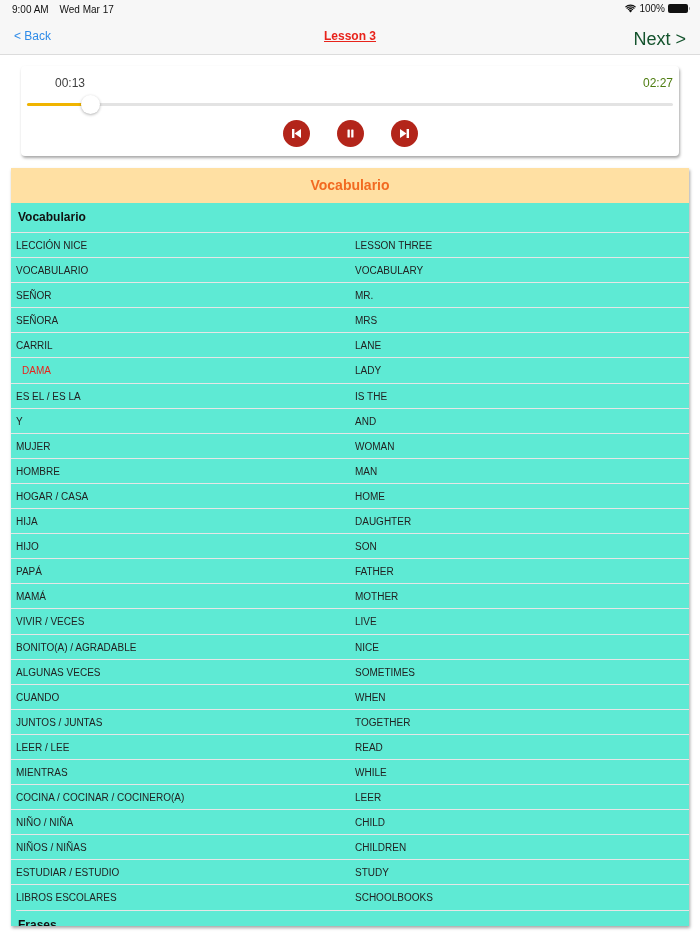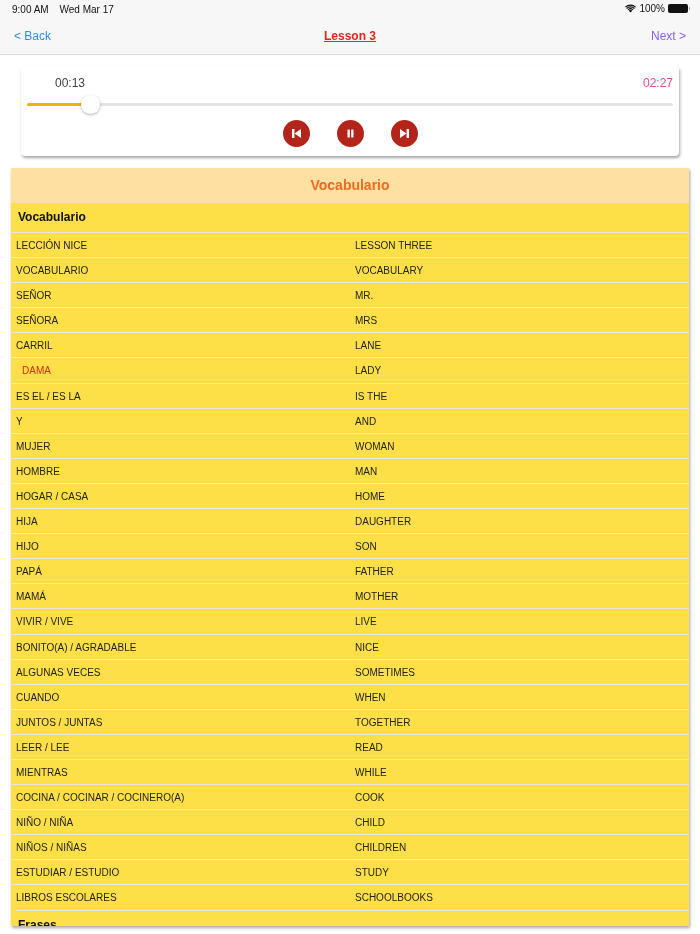--- a/index.html
+++ b/index.html
@@ -6,32 +6,32 @@
   html, body { width: 700px; height: 934px; overflow: hidden; background: #ffffff; font-family: "Liberation Sans", sans-serif; }
   .statusbar { position: absolute; left: 0; top: 0; width: 700px; height: 18px; background: #f7f7f7; font-size: 10px; color: #111; }
   .statusbar .left { position: absolute; left: 12px; top: 4px; }
   .statusbar .left span + span { margin-left: 8px; }
   .statusbar .right { position: absolute; right: 12px; top: 3px; display: flex; align-items: center; gap: 3px; }
   .battery { width: 20px; height: 9px; border-radius: 2px; background: #111; position: relative; }
   .battery::after { content: ""; position: absolute; right: -2px; top: 3px; width: 1.5px; height: 3px; background: #999; border-radius: 0 1px 1px 0; }
   .navbar { position: absolute; left: 0; top: 18px; width: 700px; height: 37px; background: #f7f7f7; border-bottom: 1px solid #dcdcdc; }
   .nav-back { position: absolute; left: 14px; top: 11px; font-size: 12px; color: #2e8be8; cursor: pointer; text-align: center; }
   .nav-title { position: absolute; left: 0; right: 0; top: 11px; text-align: center; font-size: 12px; font-weight: bold; color: #e8231b; text-decoration: underline; }
-  .nav-next { position: absolute; right: 14px; top: 11px; font-size: 12px; color: #8b5cf6; cursor: pointer; }
+  .nav-next { position: absolute; right: 14px; top: 11px; font-size: 18px; color: #14532d; cursor: pointer; }
 
   .player { position: absolute; left: 21px; top: 66px; width: 658px; height: 90px; background: #fff; border-radius: 4px; box-shadow: 1px 2px 3px rgba(0,0,0,0.35); }
   .time-cur { position: absolute; left: 6px; top: 10px; font-size: 12px; color: #404040; margin-left: 28px; }
-  .time-total { position: absolute; right: 6px; top: 10px; font-size: 12px; color: #ec4899; }
+  .time-total { position: absolute; right: 6px; top: 10px; font-size: 12px; color: #4d7c0f; }
   .track { position: absolute; left: 6px; right: 6px; top: 37px; height: 3px; background: #e3e3e3; border-radius: 2px; }
   .track-fill { position: absolute; left: 0; top: 0; height: 3px; background: #f0b400; border-radius: 2px; }
   .thumb { position: absolute; top: -8px; width: 19px; height: 19px; background: #fff; border-radius: 50%; box-shadow: 0 1px 3px rgba(0,0,0,0.3); margin-left: -9px; cursor: pointer; }
   .controls { position: absolute; left: 0; right: 0; top: 54px; display: flex; justify-content: center; gap: 27px; }
   .ctrl { width: 27px; height: 27px; border-radius: 50%; background: #b3251a; display: flex; align-items: center; justify-content: center; cursor: pointer; }
 
-  .vocab { position: absolute; left: 11px; top: 168px; width: 678px; height: 758px; background: #fde047; box-shadow: 1px 2px 3px rgba(0,0,0,0.35); overflow: hidden; }
+  .vocab { position: absolute; left: 11px; top: 168px; width: 678px; height: 758px; background: #5eead4; box-shadow: 1px 2px 3px rgba(0,0,0,0.35); overflow: hidden; }
   .vocab-header { height: 35px; background: #ffe0a3; text-align: center; line-height: 35px; font-size: 14px; font-weight: bold; color: #f26a21; }
   .section-title { height: 29px; padding-left: 7px; line-height: 29px; font-size: 12px; font-weight: bold; color: #111; }
   .row { position: relative; height: 25.1px; border-top: 1px solid #e6e6e6; margin-left: 0; font-size: 10px; color: #222; }
   .row .es { position: absolute; left: 5px; top: 7px; }
   .row .en { position: absolute; left: 344px; top: 7px; }
   .row.hl .es { color: #e8231b; margin-left: 6px; }
   .sep { border-top: 1px solid #e6e6e6; margin-left: 5px; }
 </style>
 </head>
 <body>
@@ -146,21 +146,21 @@
       </div>
       <div class="row">
         <span class="es">PAPÁ</span>
         <span class="en">FATHER</span>
       </div>
       <div class="row">
         <span class="es">MAMÁ</span>
         <span class="en">MOTHER</span>
       </div>
       <div class="row">
-        <span class="es">VIVIR / VIVE</span>
+        <span class="es">VIVIR / VECES</span>
         <span class="en">LIVE</span>
       </div>
       <div class="row">
         <span class="es">BONITO(A) / AGRADABLE</span>
         <span class="en">NICE</span>
       </div>
       <div class="row">
         <span class="es">ALGUNAS VECES</span>
         <span class="en">SOMETIMES</span>
       </div>
@@ -175,21 +175,21 @@
       <div class="row">
         <span class="es">LEER / LEE</span>
         <span class="en">READ</span>
       </div>
       <div class="row">
         <span class="es">MIENTRAS</span>
         <span class="en">WHILE</span>
       </div>
       <div class="row">
         <span class="es">COCINA / COCINAR / COCINERO(A)</span>
-        <span class="en">COOK</span>
+        <span class="en">LEER</span>
       </div>
       <div class="row">
         <span class="es">NIÑO / NIÑA</span>
         <span class="en">CHILD</span>
       </div>
       <div class="row">
         <span class="es">NIÑOS / NIÑAS</span>
         <span class="en">CHILDREN</span>
       </div>
       <div class="row">

